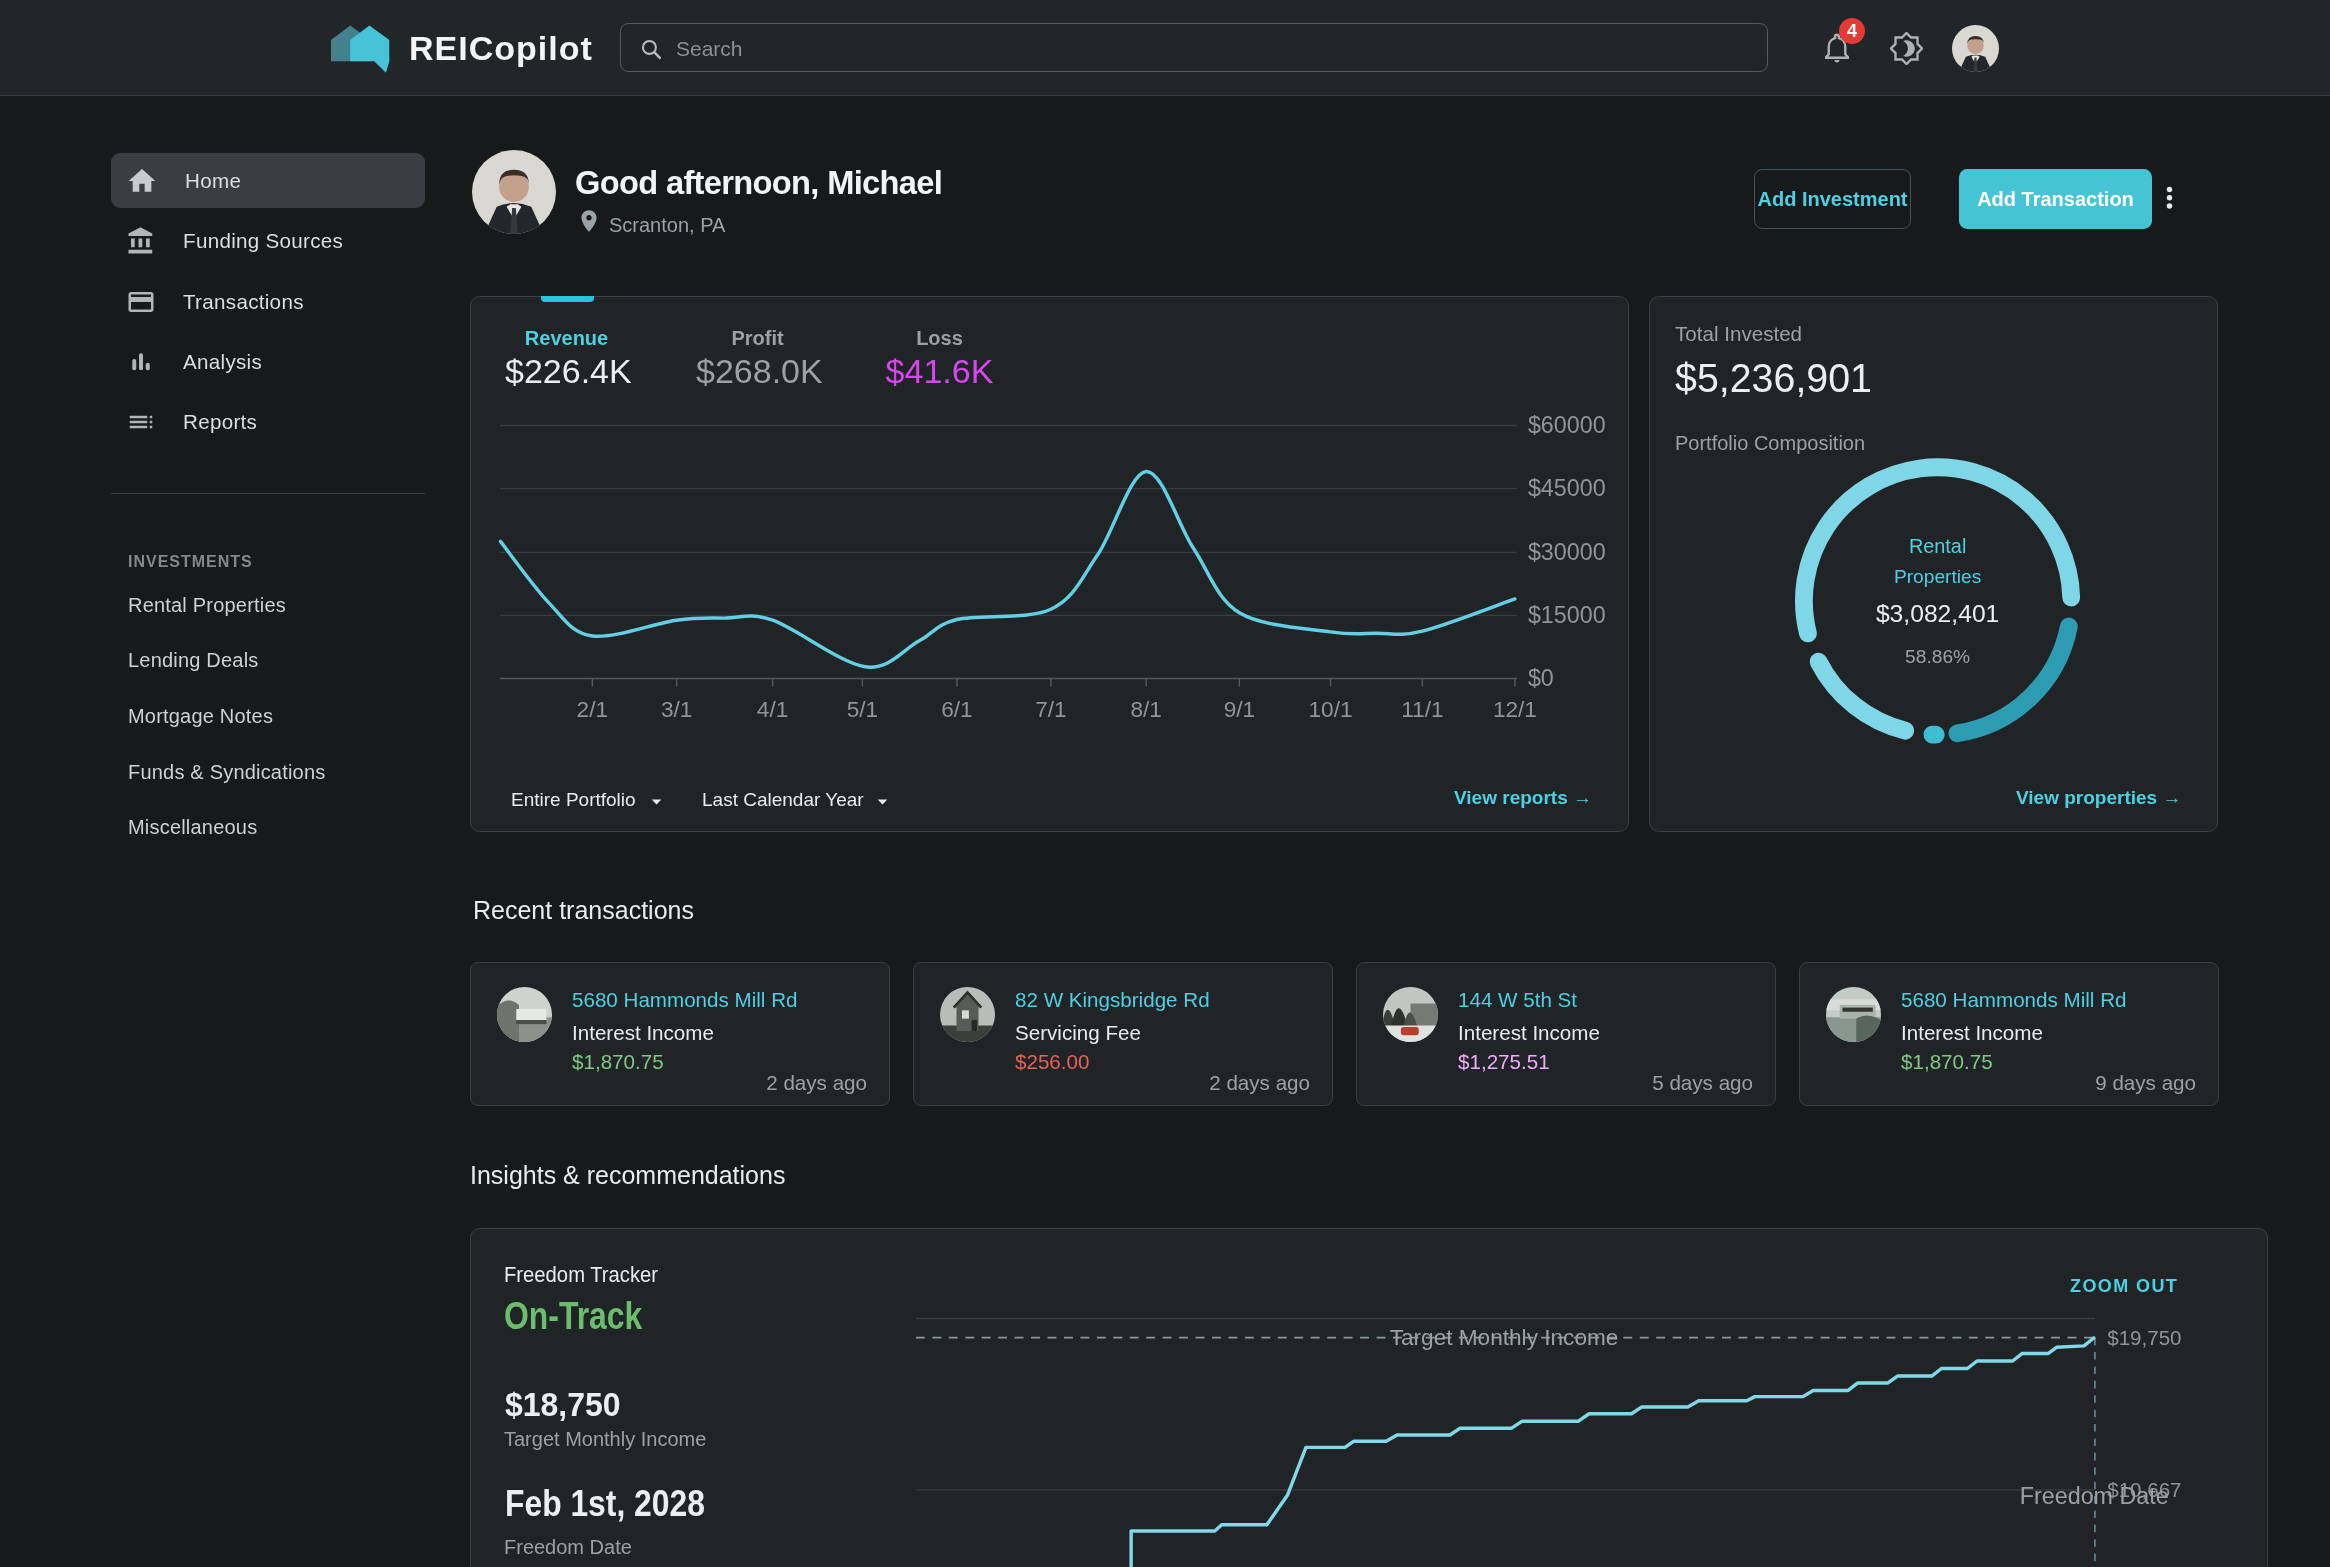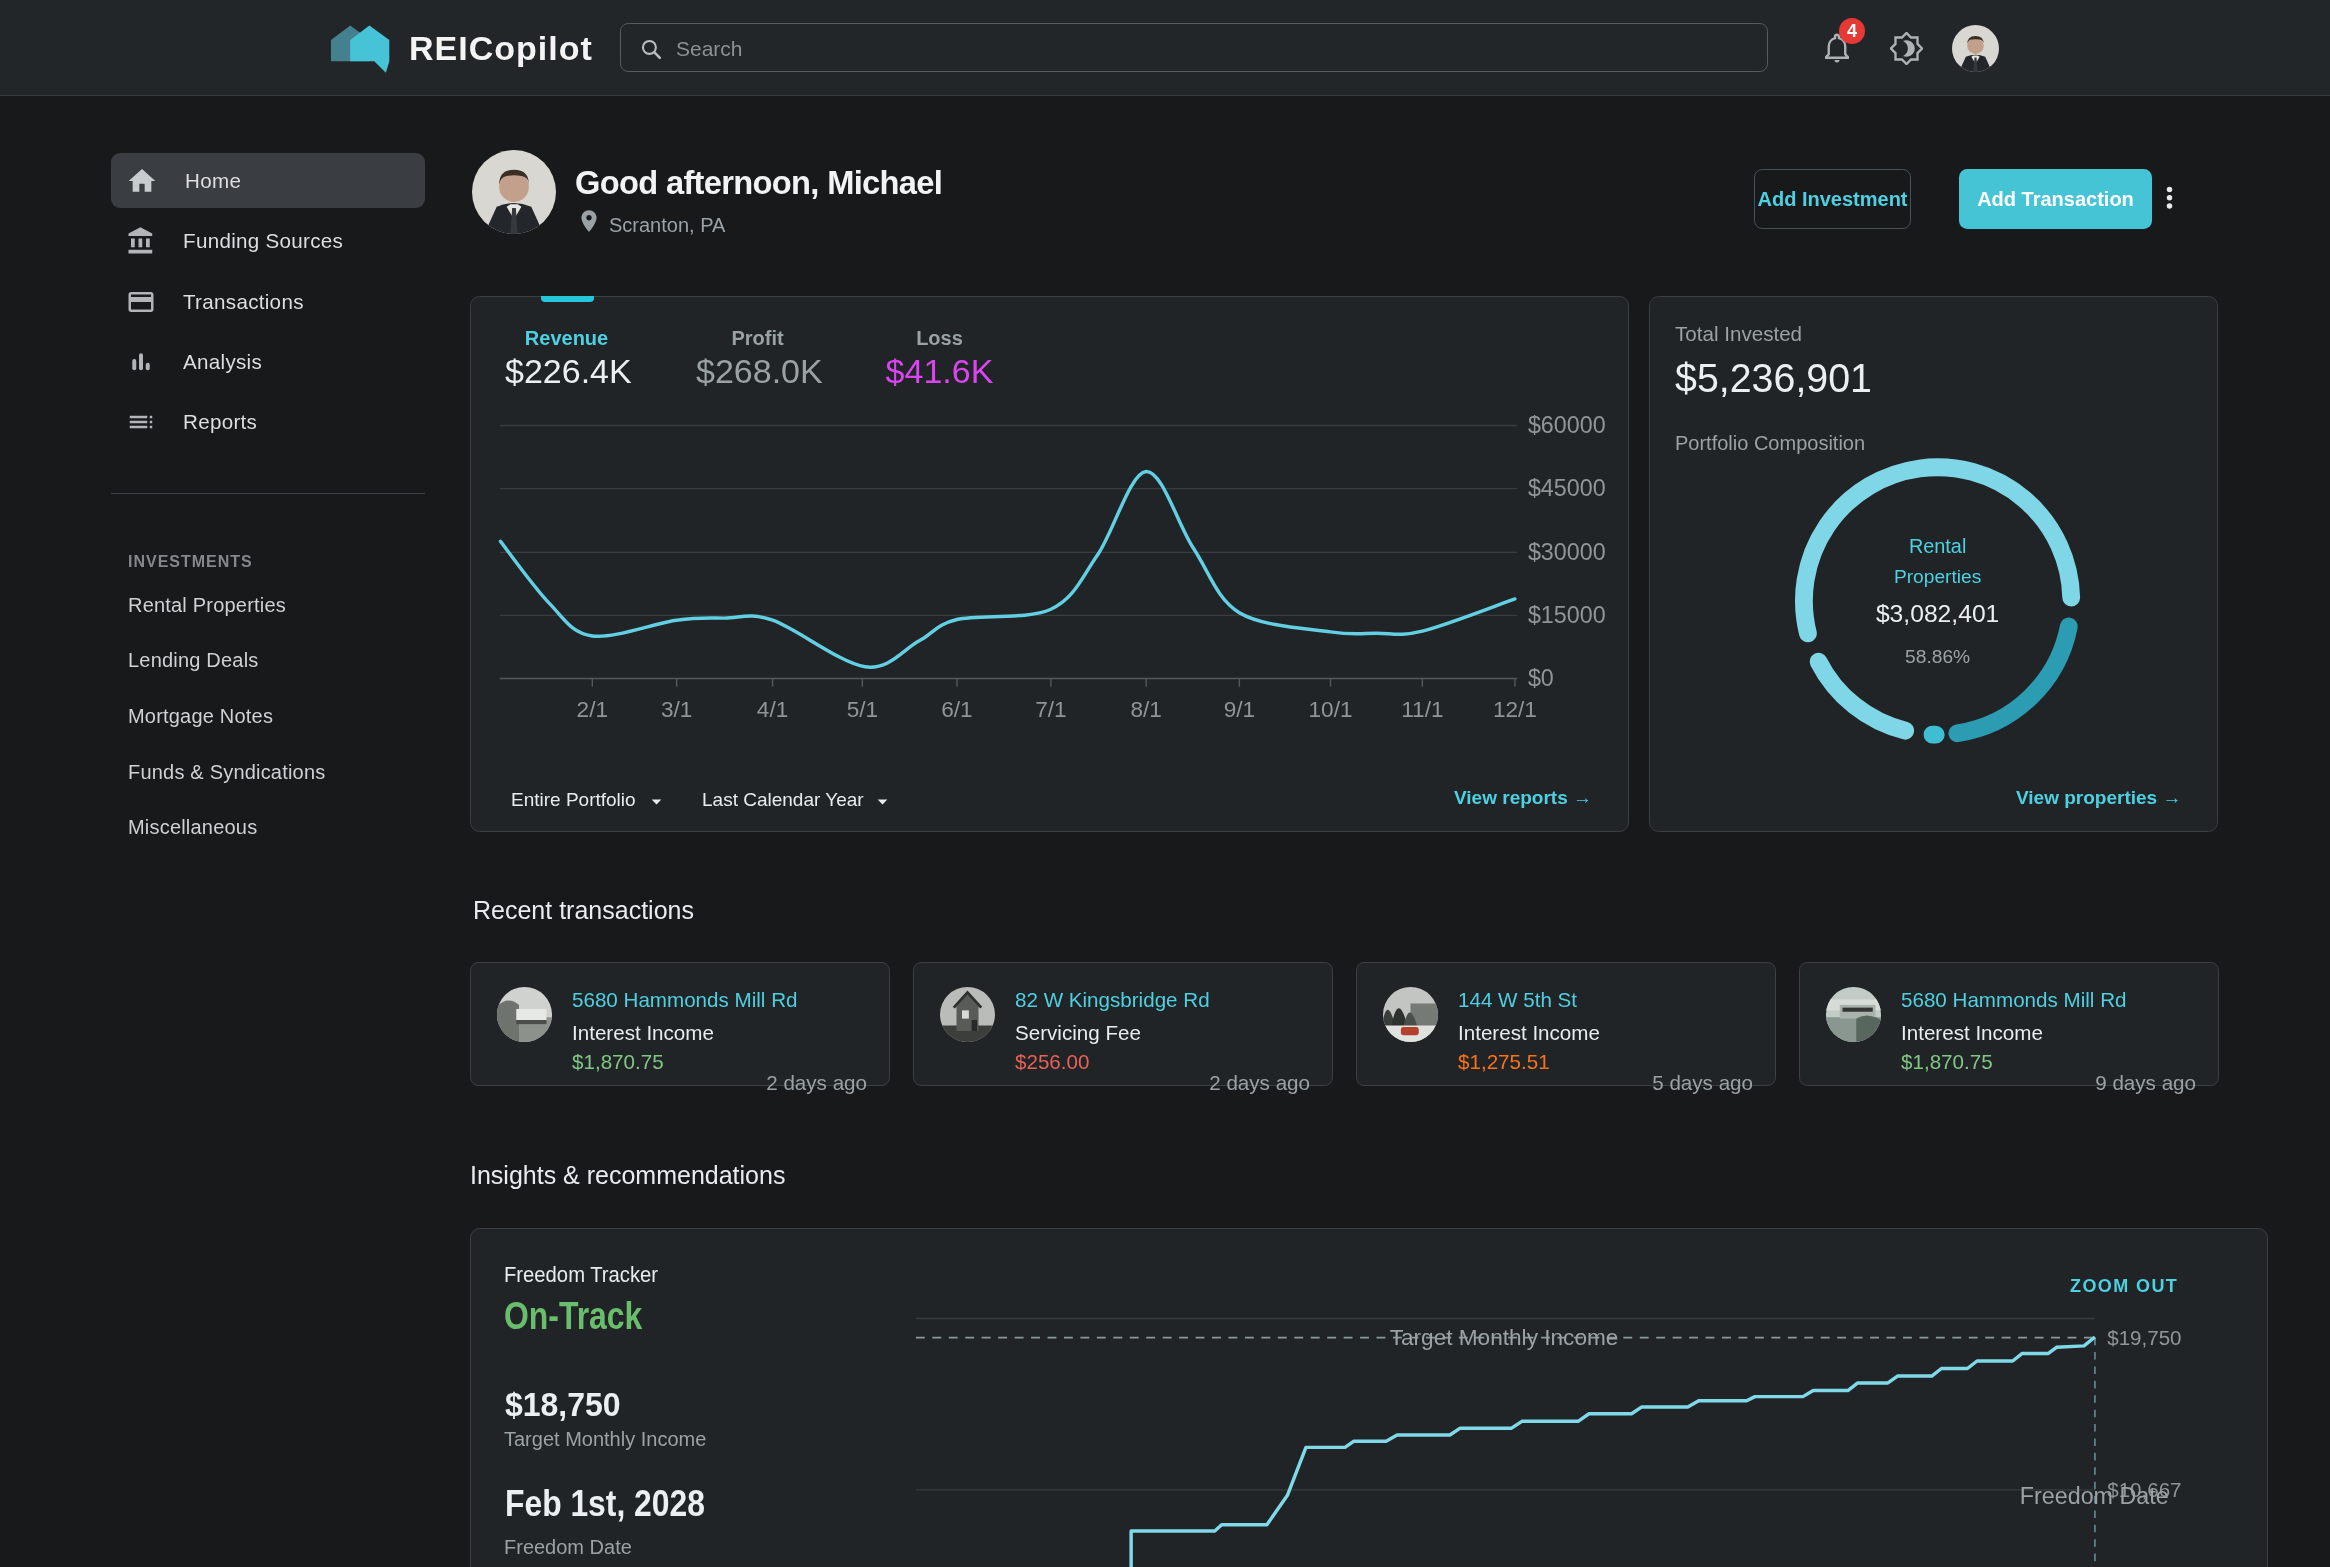--- a/index.html
+++ b/index.html
@@ -15,21 +15,21 @@
 .hicon{position:absolute;top:29px}
 #badge{position:absolute;left:1839px;top:18px;width:26px;height:26px;border-radius:50%;background:#e53935;color:#fff;font-size:18px;font-weight:bold;text-align:center;line-height:26px}
 
 .sitem{position:absolute;left:111px;width:314px;height:55px;border-radius:9px;display:flex;align-items:center}
 .sitem svg{margin-left:15px}
 .sitem .lbl{margin-left:27px;font-size:20.6px;color:#dcdedf;font-weight:500;letter-spacing:0.3px}
 #home{background:#3a3e42}
 .sdiv{position:absolute;left:111px;top:493px;width:314px;height:1.4px;background:#3e4245}
 .shead{position:absolute;left:128px;top:553px;font-size:16px;font-weight:bold;color:#85888b;letter-spacing:1px}
 .sinv{position:absolute;left:128px;font-size:20px;color:#cfd1d3;letter-spacing:0.2px}
-.tcard{position:absolute;top:962px;width:420px;height:124px;background:#212427;border:1.4px solid #3c4043;border-radius:8.2px}
+.tcard{position:absolute;top:962px;width:420px;height:144px;background:#212427;border:1.4px solid #3c4043;border-radius:8.2px}
 .timg{position:absolute;left:26px;top:24px}
 .taddr{position:absolute;left:101px;top:25px;font-size:20.6px;color:#4dd0e1}
 .ttype{position:absolute;left:101px;top:58px;font-size:20.6px;color:#e9ecee}
 .tamt{position:absolute;left:101px;top:87px;font-size:20.6px}
 .tago{position:absolute;right:22px;top:108px;font-size:20.6px;color:#9aa2a6}
 
 #greet-name{position:absolute;left:575px;top:163px;font-size:34px;font-weight:bold;color:#f2f3f4;letter-spacing:-0.7px;transform:scaleX(.96);transform-origin:left top}
 #greet-loc{position:absolute;left:609px;top:214px;font-size:20px;color:#9aa2a6}
 #pin{position:absolute;left:576px;top:208px}
 .btn{position:absolute;top:169px;height:60px;border-radius:8.2px;font-weight:bold;font-size:20px;display:flex;align-items:center;justify-content:center}
@@ -283,21 +283,21 @@
         <rect x="20" y="12" width="20" height="17" fill="#757a75"></rect>
         <path d="M-1 29 Q3 4 9 29 Z" fill="#3a3e3a"></path>
         <path d="M6 29 Q11 2 18 29 Z" fill="#2e322e"></path>
         <path d="M15 29 Q19 8 25 29 Z" fill="#4a4e4a"></path>
         <rect y="28" width="40" height="12" fill="#dfe2df"></rect>
         <rect x="13" y="29" width="13" height="6" rx="2" fill="#b5402e"></rect>
       </g>
     </svg>
  <div class="taddr">144 W 5th St</div>
  <div class="ttype">Interest Income</div>
- <div class="tamt" style="color:#f97316">$1,275.51</div>
+ <div class="tamt" style="color:#f0abfc">$1,275.51</div>
  <div class="tago">5 days ago</div>
 </div>
 <div class="tcard" style="left:1799px">
  <svg class="timg" width="55" height="55" viewBox="0 0 40 40">
       <defs>
         <clipPath id="c4">
           <circle cx="20" cy="20" r="20"></circle>
         </clipPath>
       </defs>
       <g clip-path="url(#c4)">

